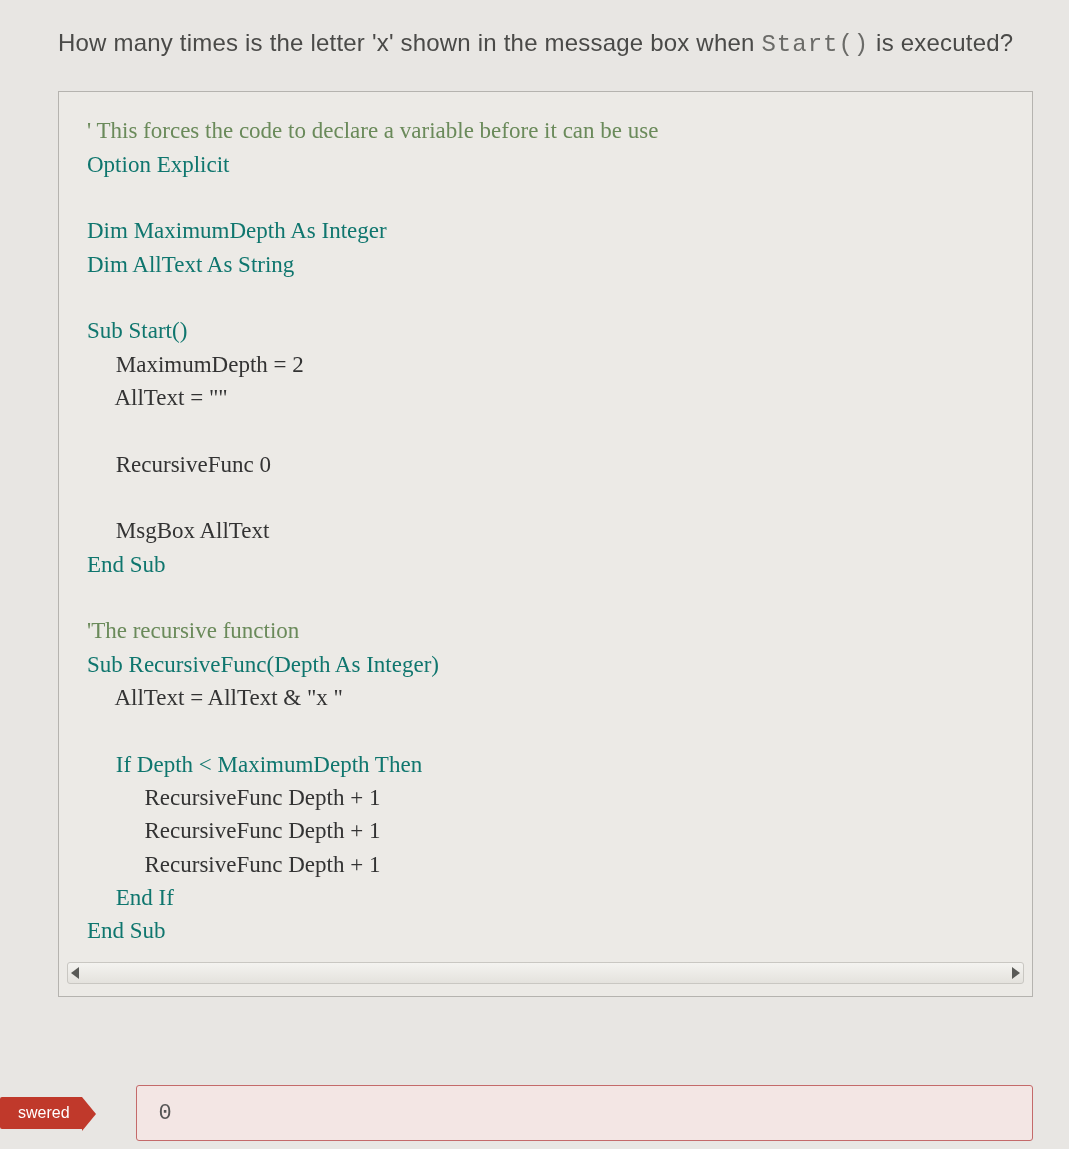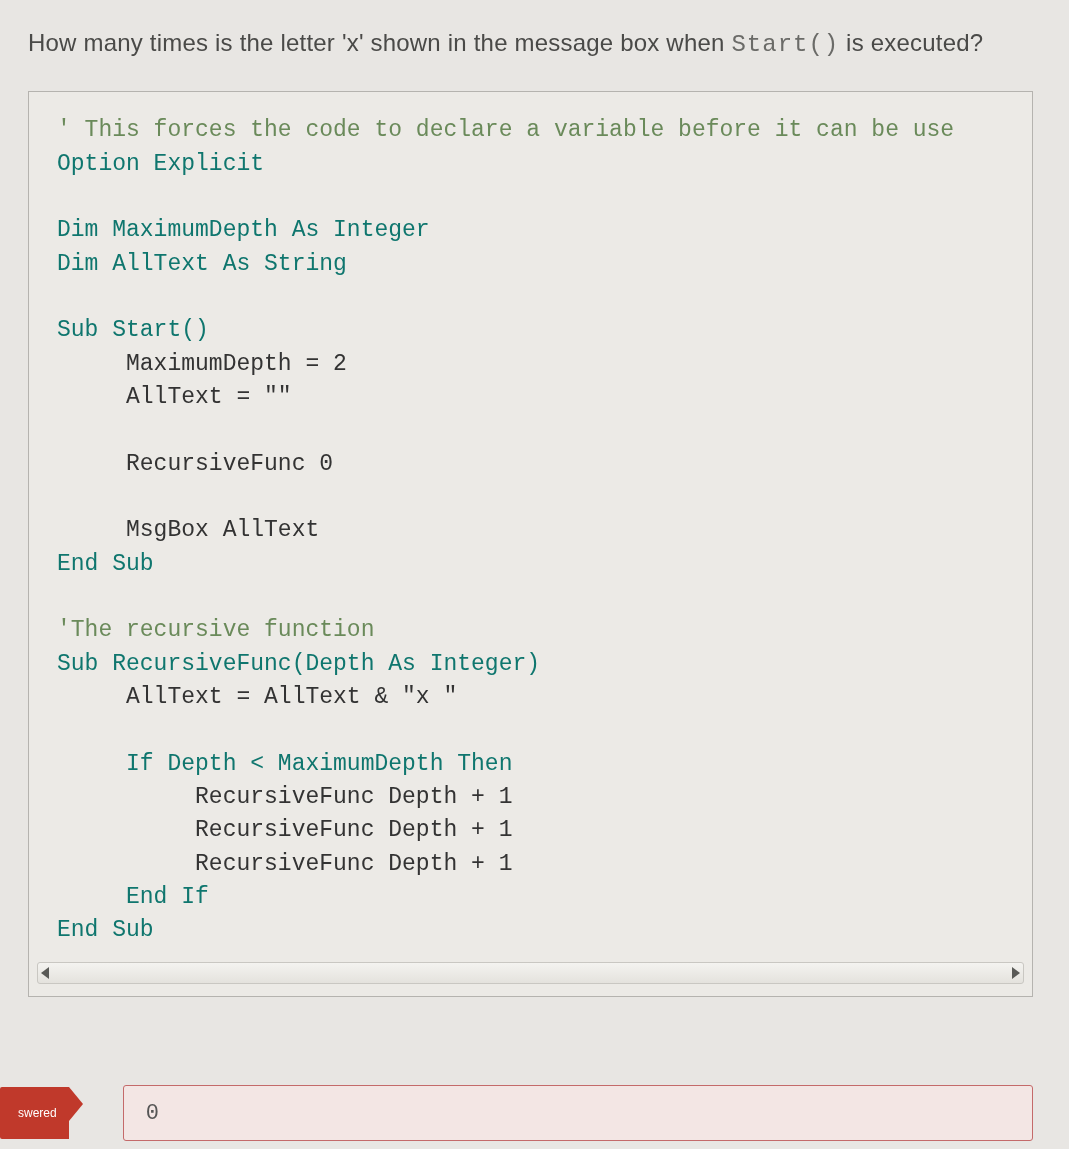--- a/index.html
+++ b/index.html
@@ -5,21 +5,21 @@
   * { box-sizing: border-box; margin: 0; padding: 0; }
   html, body {
     width: 1069px;
     height: 1149px;
     background: #e8e6e3;
     font-family: Arial, Helvetica, sans-serif;
     overflow: hidden;
     position: relative;
   }
   .page {
-    padding: 24px 36px 0 28px;
+    padding: 24px 36px 0 58px;
   }
   .question {
     font-size: 24px;
     color: #4a4a48;
     line-height: 1.55;
     margin-bottom: 28px;
     letter-spacing: 0.2px;
   }
   .question .code-inline {
     font-family: "Courier New", Courier, monospace;
@@ -27,21 +27,21 @@
     letter-spacing: 1px;
   }
   .code-frame {
     border: 1px solid #b5b3af;
     background: #eceae6;
     padding: 22px 0 6px 0;
     margin-bottom: 28px;
     position: relative;
   }
   .code-block {
-    font-family: Liberation Mono, monospace;
+    font-family: Liberation Serif, serif;
     font-size: 23px;
     line-height: 1.45;
     color: #333;
     white-space: pre;
     padding: 0 18px 14px 28px;
     overflow: hidden;
   }
   .code-block .kw  { color: #0f766e; } 
   .code-block .cm  { color: #6a8a5a; }
   .scrollbar-track {
@@ -67,24 +67,24 @@
     align-items: center;
     gap: 14px;
     position: absolute;
     left: 0;
     right: 36px;
     bottom: 8px;
   }
   .flag {
     background: #c0392b;
     color: #fff;
-    font-size: 12px;
+    font-size: 16px;
     padding: 8px 12px 8px 18px;
     position: relative;
-    height: 52px;
+    height: 32px;
     display: flex;
     align-items: center;
     border-top-left-radius: 2px;
     border-bottom-left-radius: 2px;
   }
   .flag::after {
     content: "";
     position: absolute;
     right: -14px;
     top: 0;

